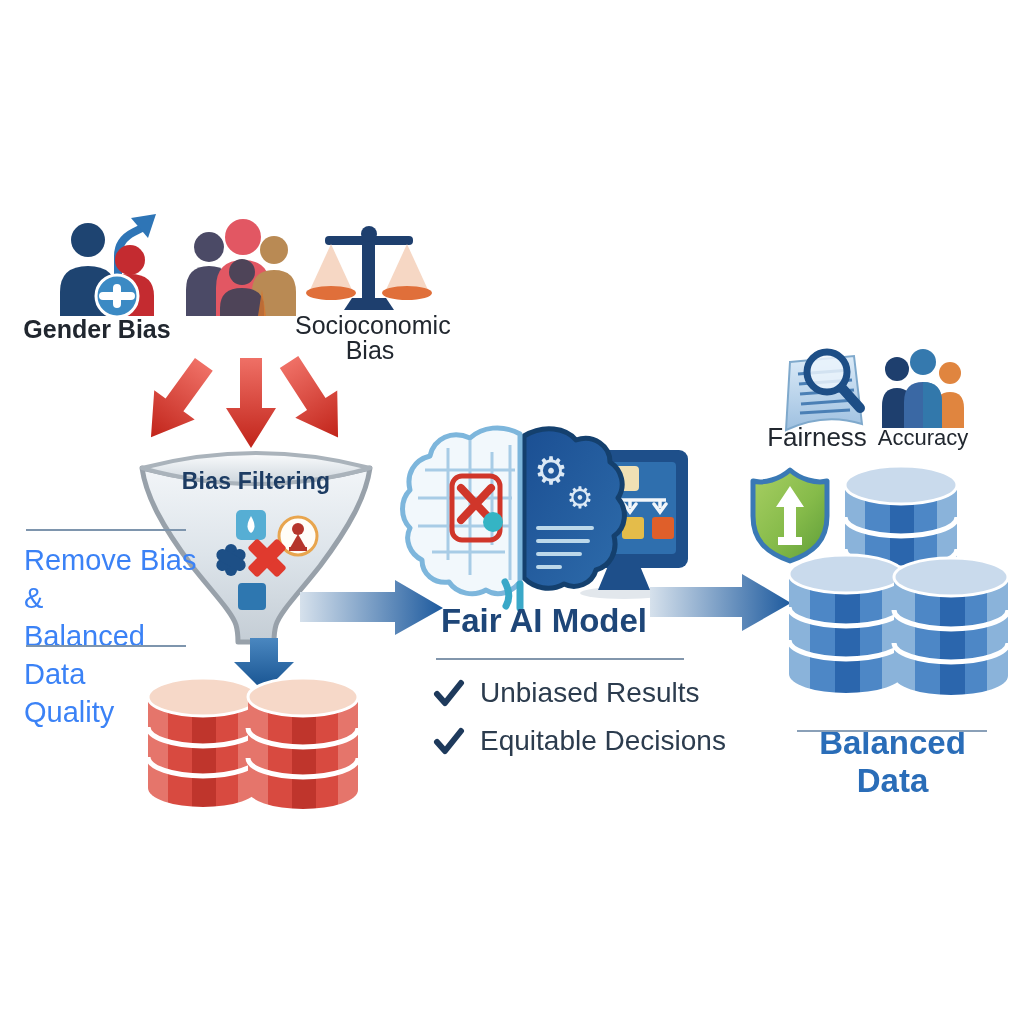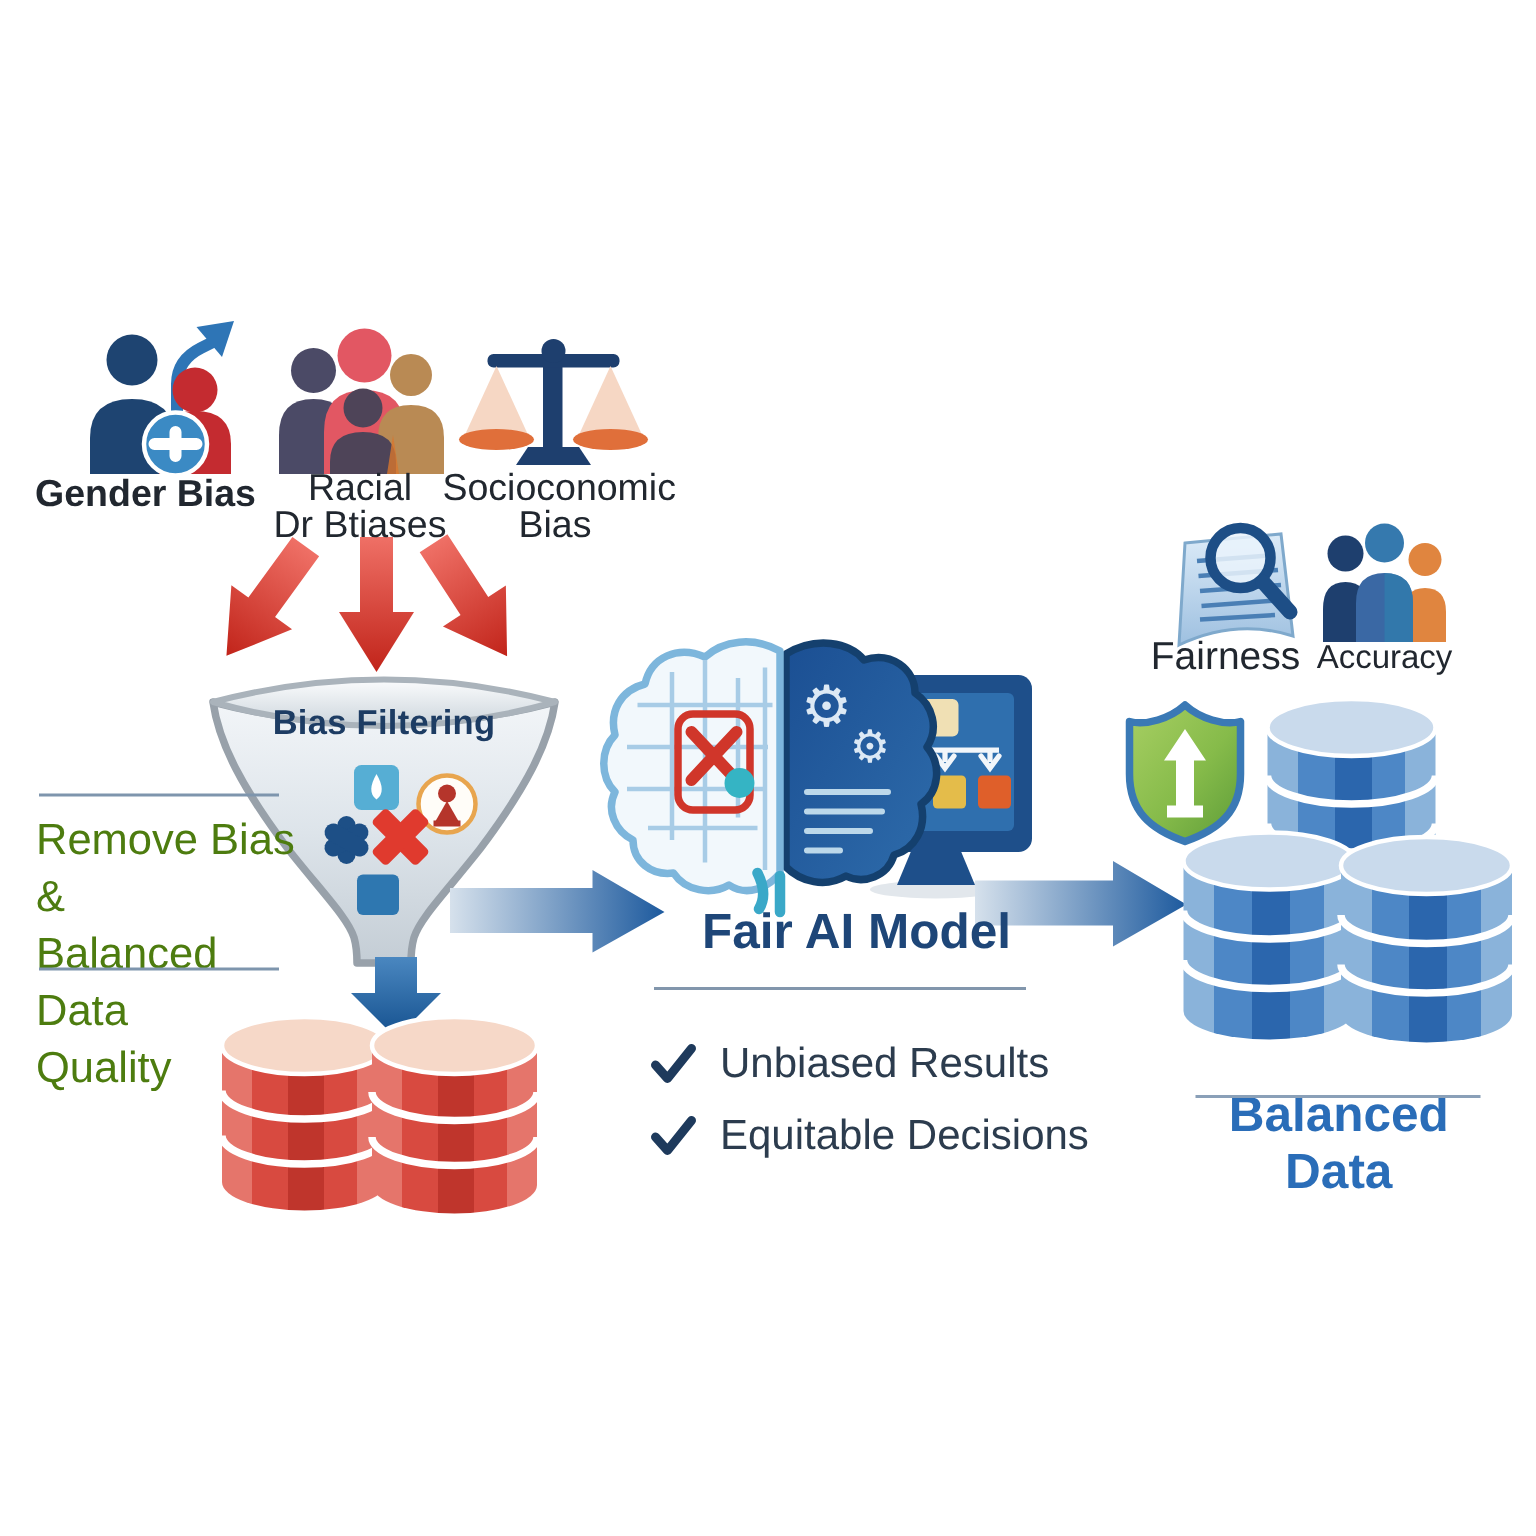--- a/index.html
+++ b/index.html
@@ -4,21 +4,21 @@
 <style>
   html,body{margin:0;padding:0;background:#ffffff;}
   .canvas{
     position:relative;width:1024px;height:1024px;background:#ffffff;overflow:hidden;
     font-family:"Liberation Sans", sans-serif;
   }
   .art{position:absolute;left:0;top:0;z-index:1;}
   .txt{position:absolute;z-index:2;}
   .icon-label{font-size:25px;color:#21272f;text-align:center;line-height:25px;}
   .funnel-title{font-size:23px;font-weight:700;color:#1d3c63;text-align:center;letter-spacing:.2px;}
-  .side-note{font-size:29px;color:#4d7c0f;line-height:38px;}
+  .side-note{font-size:29px;color:#3b82f6;line-height:38px;}
   .rule{position:absolute;z-index:2;background:#7e95ad;}
   .fair-title{font-size:33px;font-weight:700;color:#1e4678;text-align:center;}
   .check-row{display:flex;align-items:center;gap:14px;margin-bottom:14px;}
   .check-label{font-size:28px;color:#2c3c4e;}
   .balanced-title{font-size:33px;font-weight:700;color:#2a6db8;text-align:center;margin-top:36px;}
 </style>
 </head>
 <body>
 
 <div class="canvas">
@@ -257,44 +257,40 @@
 
       <path d="M894,577 L894,676 A57,19 0 0 0 1008,676 L1008,577 Z" fill="url(#gBlueCyl)"></path>
       <path d="M894,610 A57,19 0 0 0 1008,610" fill="none" stroke="#ffffff" stroke-width="5"></path>
       <path d="M894,643 A57,19 0 0 0 1008,643" fill="none" stroke="#ffffff" stroke-width="5"></path>
       <ellipse cx="951" cy="577" rx="57" ry="19" fill="#c9daec" stroke="#ffffff" stroke-width="3"></ellipse>
     </g>
   </svg>
 
   <div class="txt icon-label" style="left:22px;top:317px;width:150px;font-weight:bold;">Gender Bias</div>
 
-  <div class="txt icon-label" style="left:175px;top:313px;width:130px;">
-    <div>Racial</div>
-    <div>Dr Btiases</div>
-  </div>
 
   <div class="txt icon-label" style="left:295px;top:313px;width:150px;">
     <div>Socioconomic</div>
     <div>Bias</div>
   </div>
 
   <div class="txt funnel-title" style="left:156px;top:468px;width:200px;">Bias Filtering</div>
 
   <div class="rule" style="left:26px;top:529px;width:160px;height:2px;"></div>
   <div class="txt side-note" style="left:24px;top:541px;width:185px;">
     <div>Remove Bias &amp;</div>
     <div>Balanced Data</div>
     <div>Quality</div>
   </div>
   <div class="rule" style="left:26px;top:645px;width:160px;height:2px;"></div>
 
-  <div class="txt fair-title" style="left:461px;top:602px;width:220px;">Fair AI Model</div>
+  <div class="txt fair-title" style="left:434px;top:602px;width:220px;">Fair AI Model</div>
   <div class="rule" style="left:436px;top:658px;width:248px;height:2px;background:#8296ac;"></div>
 
-  <div class="txt" style="left:432px;top:676px;margin-top:16px;">
+  <div class="txt" style="left:432px;top:676px;">
     <div class="check-row">
       <svg width="34" height="34" viewBox="0 0 34 34">
         <path d="M5,18 L13,27 L29,7" fill="none" stroke="#1e3a5c" stroke-width="6" stroke-linecap="round" stroke-linejoin="round"></path>
       </svg>
       <span class="check-label">Unbiased Results</span>
     </div>
     <div class="check-row">
       <svg width="34" height="34" viewBox="0 0 34 34">
         <path d="M5,18 L13,27 L29,7" fill="none" stroke="#1e3a5c" stroke-width="6" stroke-linecap="round" stroke-linejoin="round"></path>
       </svg>

